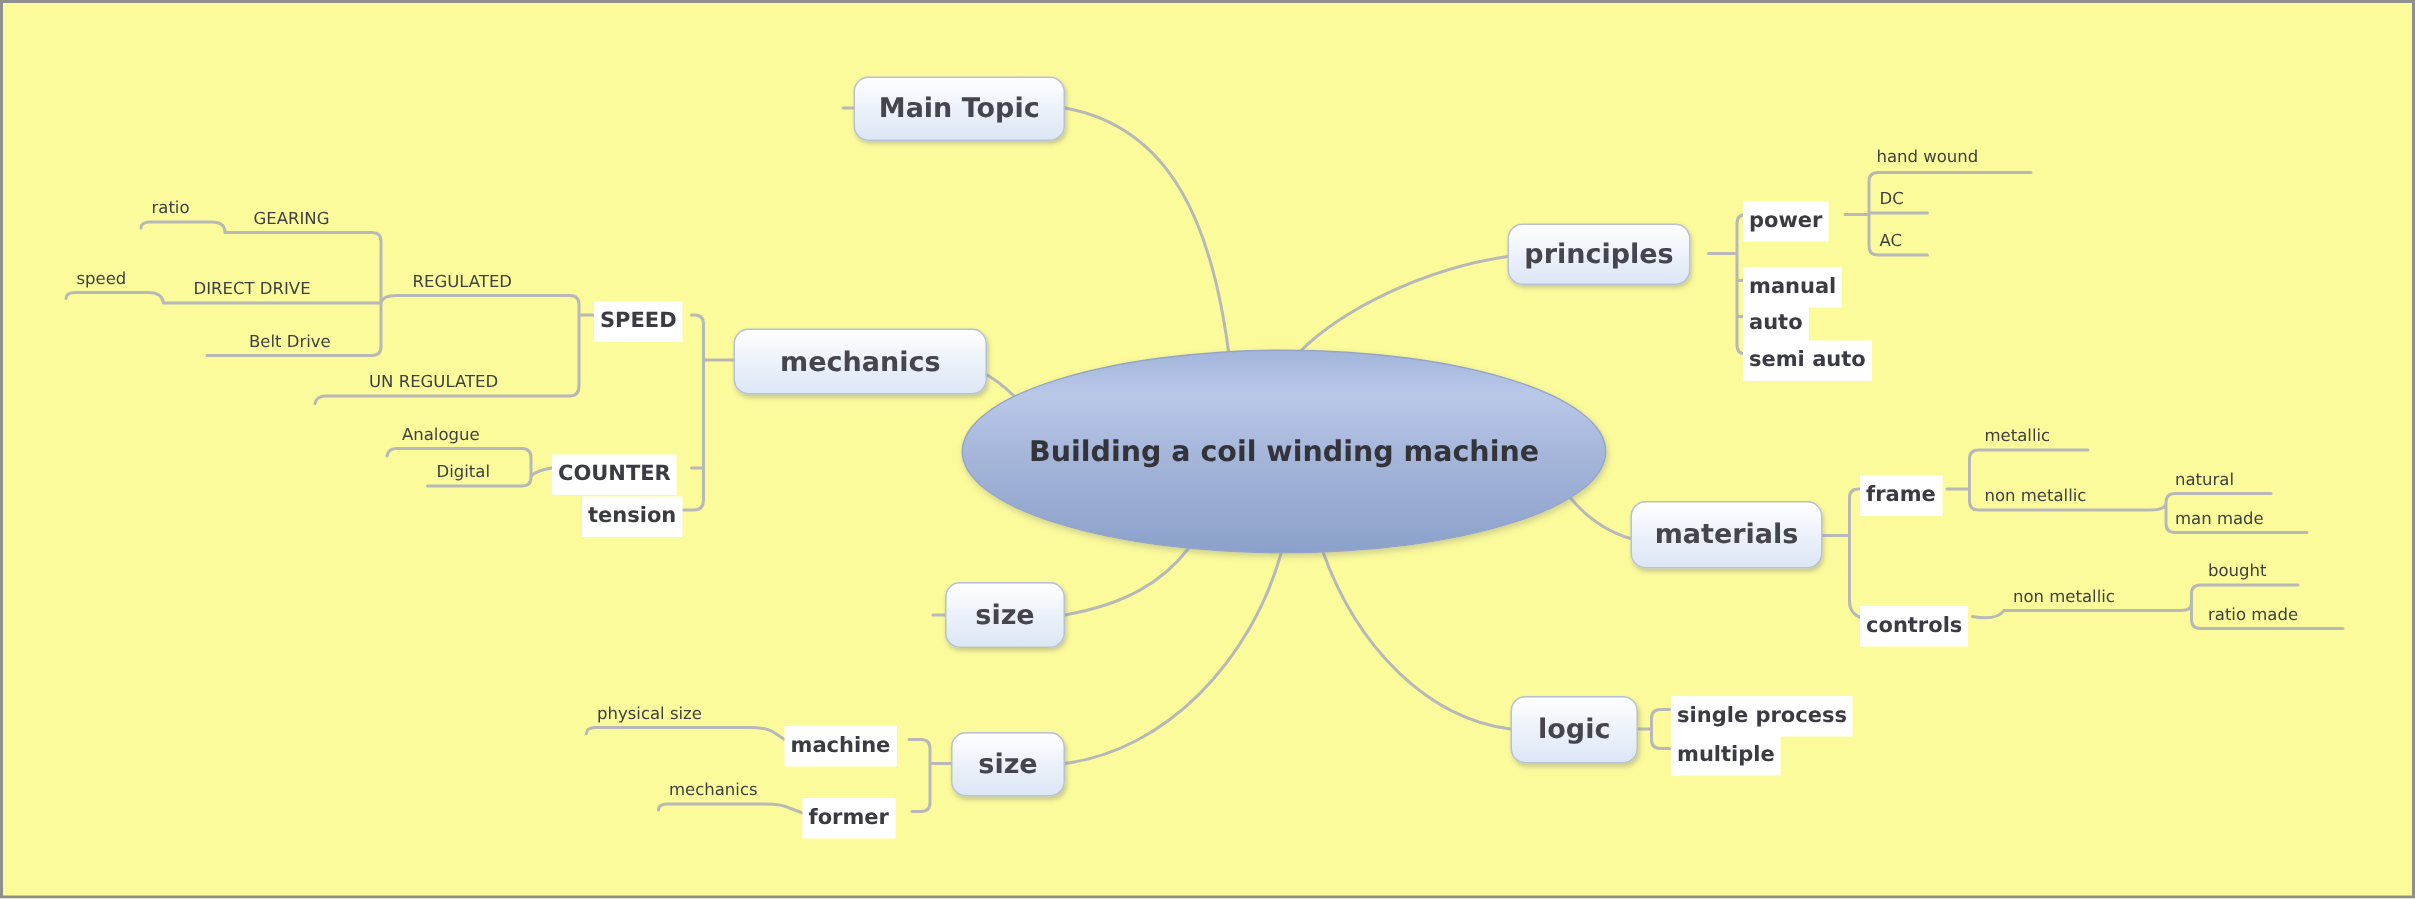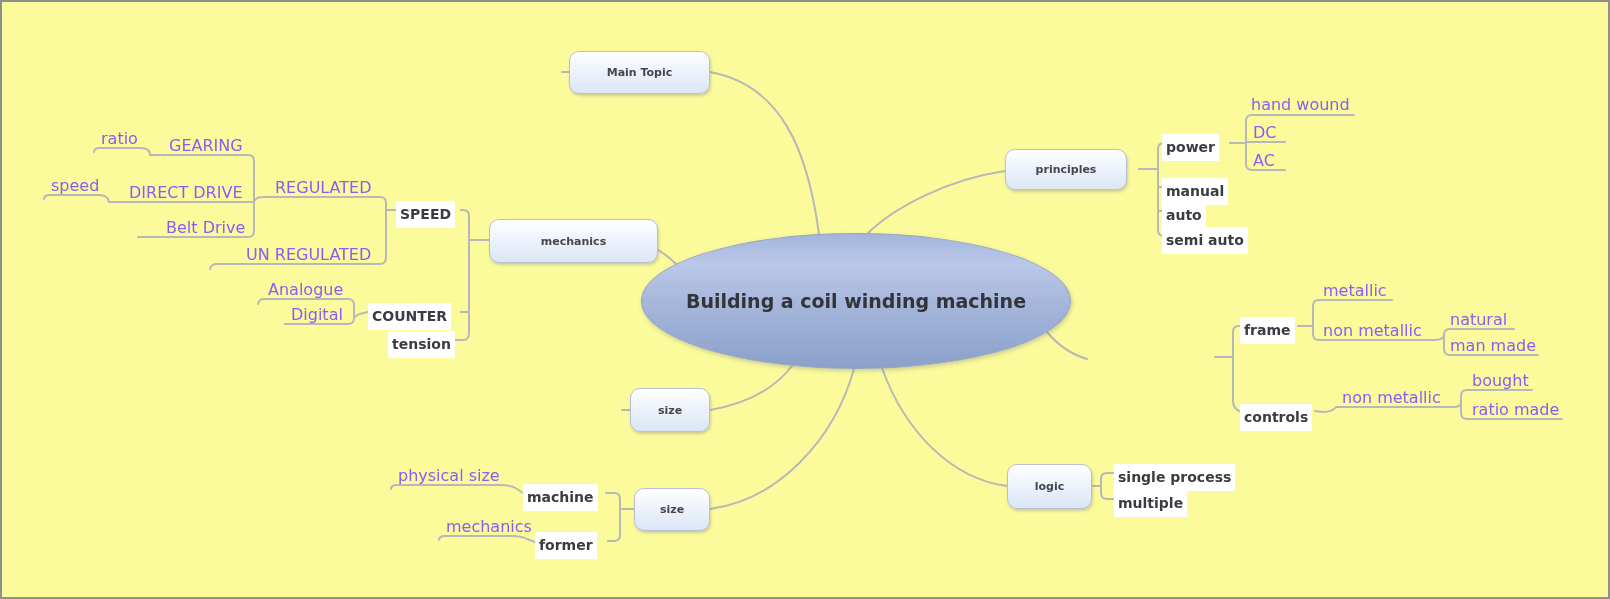--- a/index.html
+++ b/index.html
@@ -11,37 +11,37 @@
   }
   svg.links { position:absolute; left:0; top:0; width:1610px; height:599px; }
   svg.links path { fill:none; stroke:#b8b8b8; stroke-width:2; stroke-linecap:round; }
 
   .node {
     position:absolute; box-sizing:border-box;
     border:1px solid #b6c0d6; border-radius:10px;
     background:linear-gradient(180deg,#ffffff 0%,#eef3fb 45%,#dce6f5 100%);
     box-shadow:1px 2px 3px rgba(120,120,120,0.35);
     display:flex; align-items:center; justify-content:center;
-    font-weight:bold; font-size:11px; color:#45454d; white-space:nowrap;
+    font-weight:bold; font-size:18px; color:#45454d; white-space:nowrap;
   }
   .ellipse {
     position:absolute; box-sizing:border-box;
     border:1px solid #96a5c5; border-radius:50%;
     background:linear-gradient(180deg,#a3b5dc 0%,#bac8e8 22%,#a7b7db 50%,#8ba1cb 100%);
     box-shadow:1px 2px 4px rgba(120,120,120,0.35);
     display:flex; align-items:center; justify-content:center;
     font-weight:bold; font-size:19px; color:#33333a; white-space:nowrap;
   }
   .blabel {
     position:absolute; background:#ffffff;
     font-weight:bold; font-size:14px; line-height:17px; color:#3b3b43;
     padding:5px 4px; white-space:nowrap;
   }
   .leaf {
-    position:absolute; font-size:16px; line-height:16px; color:#8b5cf6;
+    position:absolute; font-size:11px; line-height:16px; color:#404040;
     white-space:nowrap;
     text-align:center;
   }
 </style>
 </head>
 <body>
 
 <div class="canvas">
 
   <svg class="links">
@@ -114,20 +114,23 @@
     <span>Building a coil winding machine</span>
   </div>
 
   <div class="node" style="left:567px;top:49px;width:141px;height:43px">
     <span>Main Topic</span>
   </div>
 
   <div class="node" style="left:1003px;top:147px;width:122px;height:41px">
     <span>principles</span>
   </div>
+  <div class="node" style="left:1085px;top:332px;width:128px;height:45px">
+    <span>materials</span>
+  </div>
   <div class="node" style="left:1005px;top:462px;width:85px;height:45px">
     <span>logic</span>
   </div>
   <div class="node" style="left:632px;top:486px;width:76px;height:43px">
     <span>size</span>
   </div>
   <div class="node" style="left:628px;top:386px;width:80px;height:44px">
     <span>size</span>
   </div>
   <div class="node" style="left:487px;top:217px;width:169px;height:44px">

